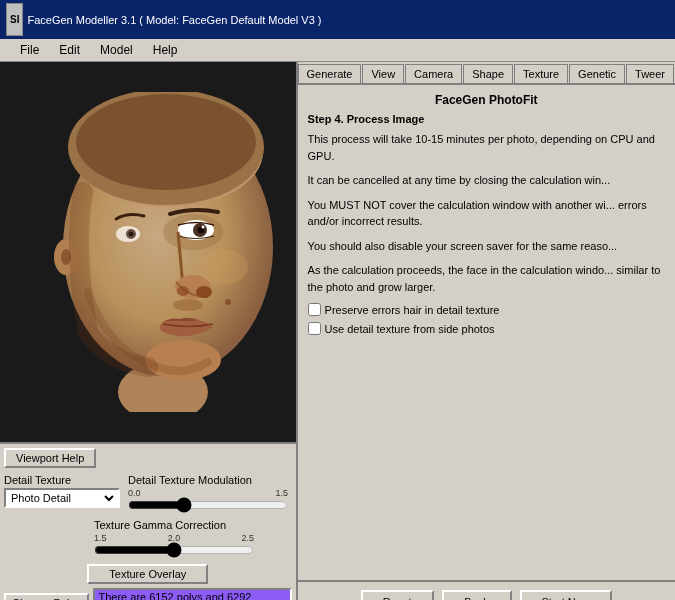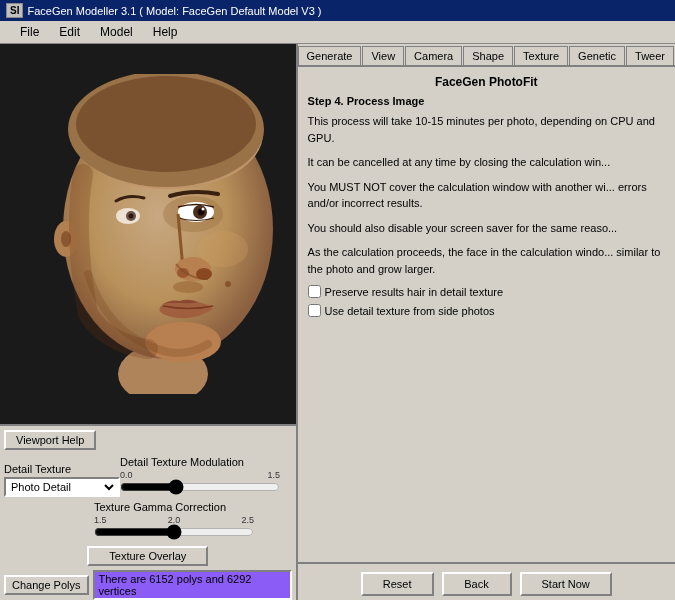--- a/index.html
+++ b/index.html
@@ -19,21 +19,21 @@
       font-size: 11px;
       display: flex;
       align-items: center;
       gap: 4px;
     }
     #title-bar .si-icon {
       background: #c0c0c0;
       color: #000;
       font-weight: bold;
       font-size: 10px;
-      padding: 1px 3px;
+      padding: 10px 3px;
       border: 1px solid #888;
     }
     
     #menu-bar {
       background: #d4d0c8;
       border-bottom: 1px solid #888;
       padding: 2px 16px;
       display: flex;
       gap: 12px;
     }
@@ -78,22 +78,22 @@
       background: #d4d0c8;
       border: 2px solid;
       border-color: #ffffff #808080 #808080 #ffffff;
       padding: 2px 10px;
       font-size: 11px;
       cursor: pointer;
       margin-bottom: 6px;
     }
     .control-row {
       display: flex;
-      align-items: flex-end;
-      gap: 0;
+      align-items: flex-start;
+      gap: 8px;
       margin-bottom: 4px;
     }
     .label-text {
       font-size: 11px;
       min-width: 80px;
     }
     .dropdown-container {
       display: flex;
       align-items: center;
       border: 2px solid;
@@ -400,21 +400,21 @@
       <div class="content-title">FaceGen PhotoFit</div>
       <div class="step-label">Step 4. Process Image</div>
       <p class="info-text">This process will take 10-15 minutes per photo, depending on CPU and GPU.</p>
       <p class="info-text">It can be cancelled at any time by closing the calculation win...</p>
       <p class="info-text">You MUST NOT cover the calculation window with another wi... errors and/or incorrect results.</p>
       <p class="info-text">You should also disable your screen saver for the same reaso...</p>
       <p class="info-text">As the calculation proceeds, the face in the calculation windo... similar to the photo and grow larger.</p>
 
       <div class="checkbox-row">
         <input type="checkbox" style="">
-        <span>Preserve results hair in detail texture</span>
+        <span>Preserve errors hair in detail texture</span>
       </div>
       <div class="checkbox-row">
         <input type="checkbox" style="">
         <span>Use detail texture from side photos</span>
       </div>
     </div>
 
     <div id="action-buttons">
       <button class="action-btn">Reset</button>
       <button class="action-btn">Back</button>

